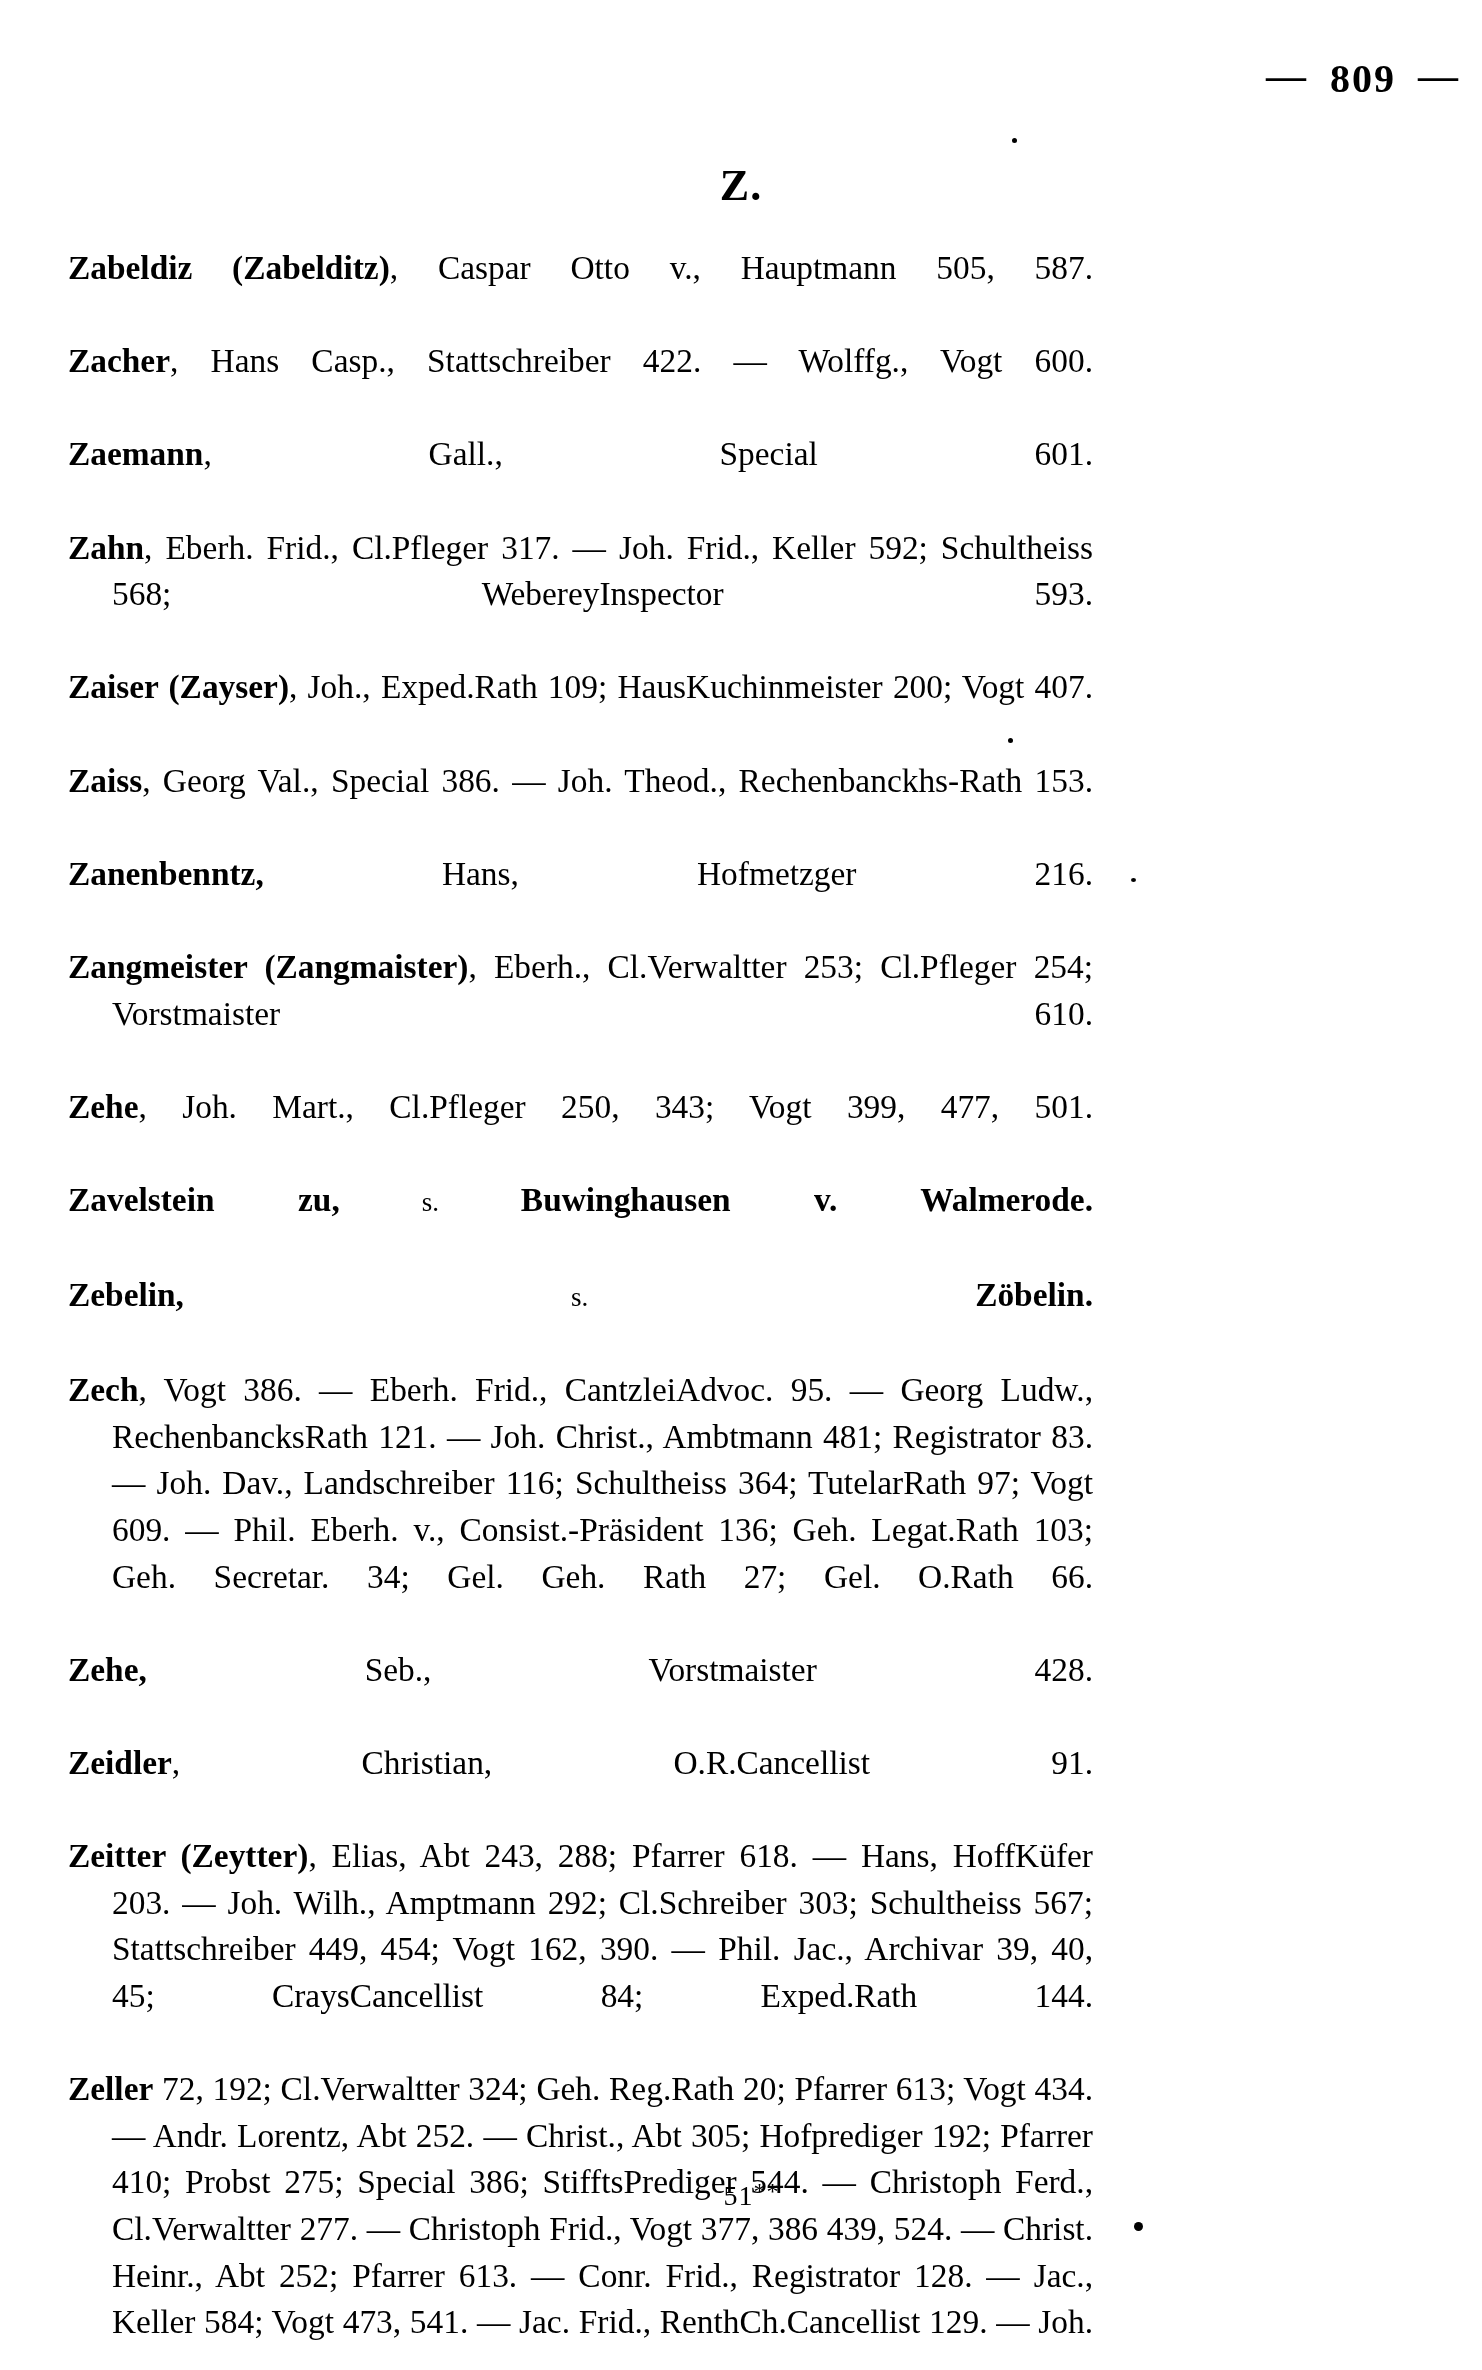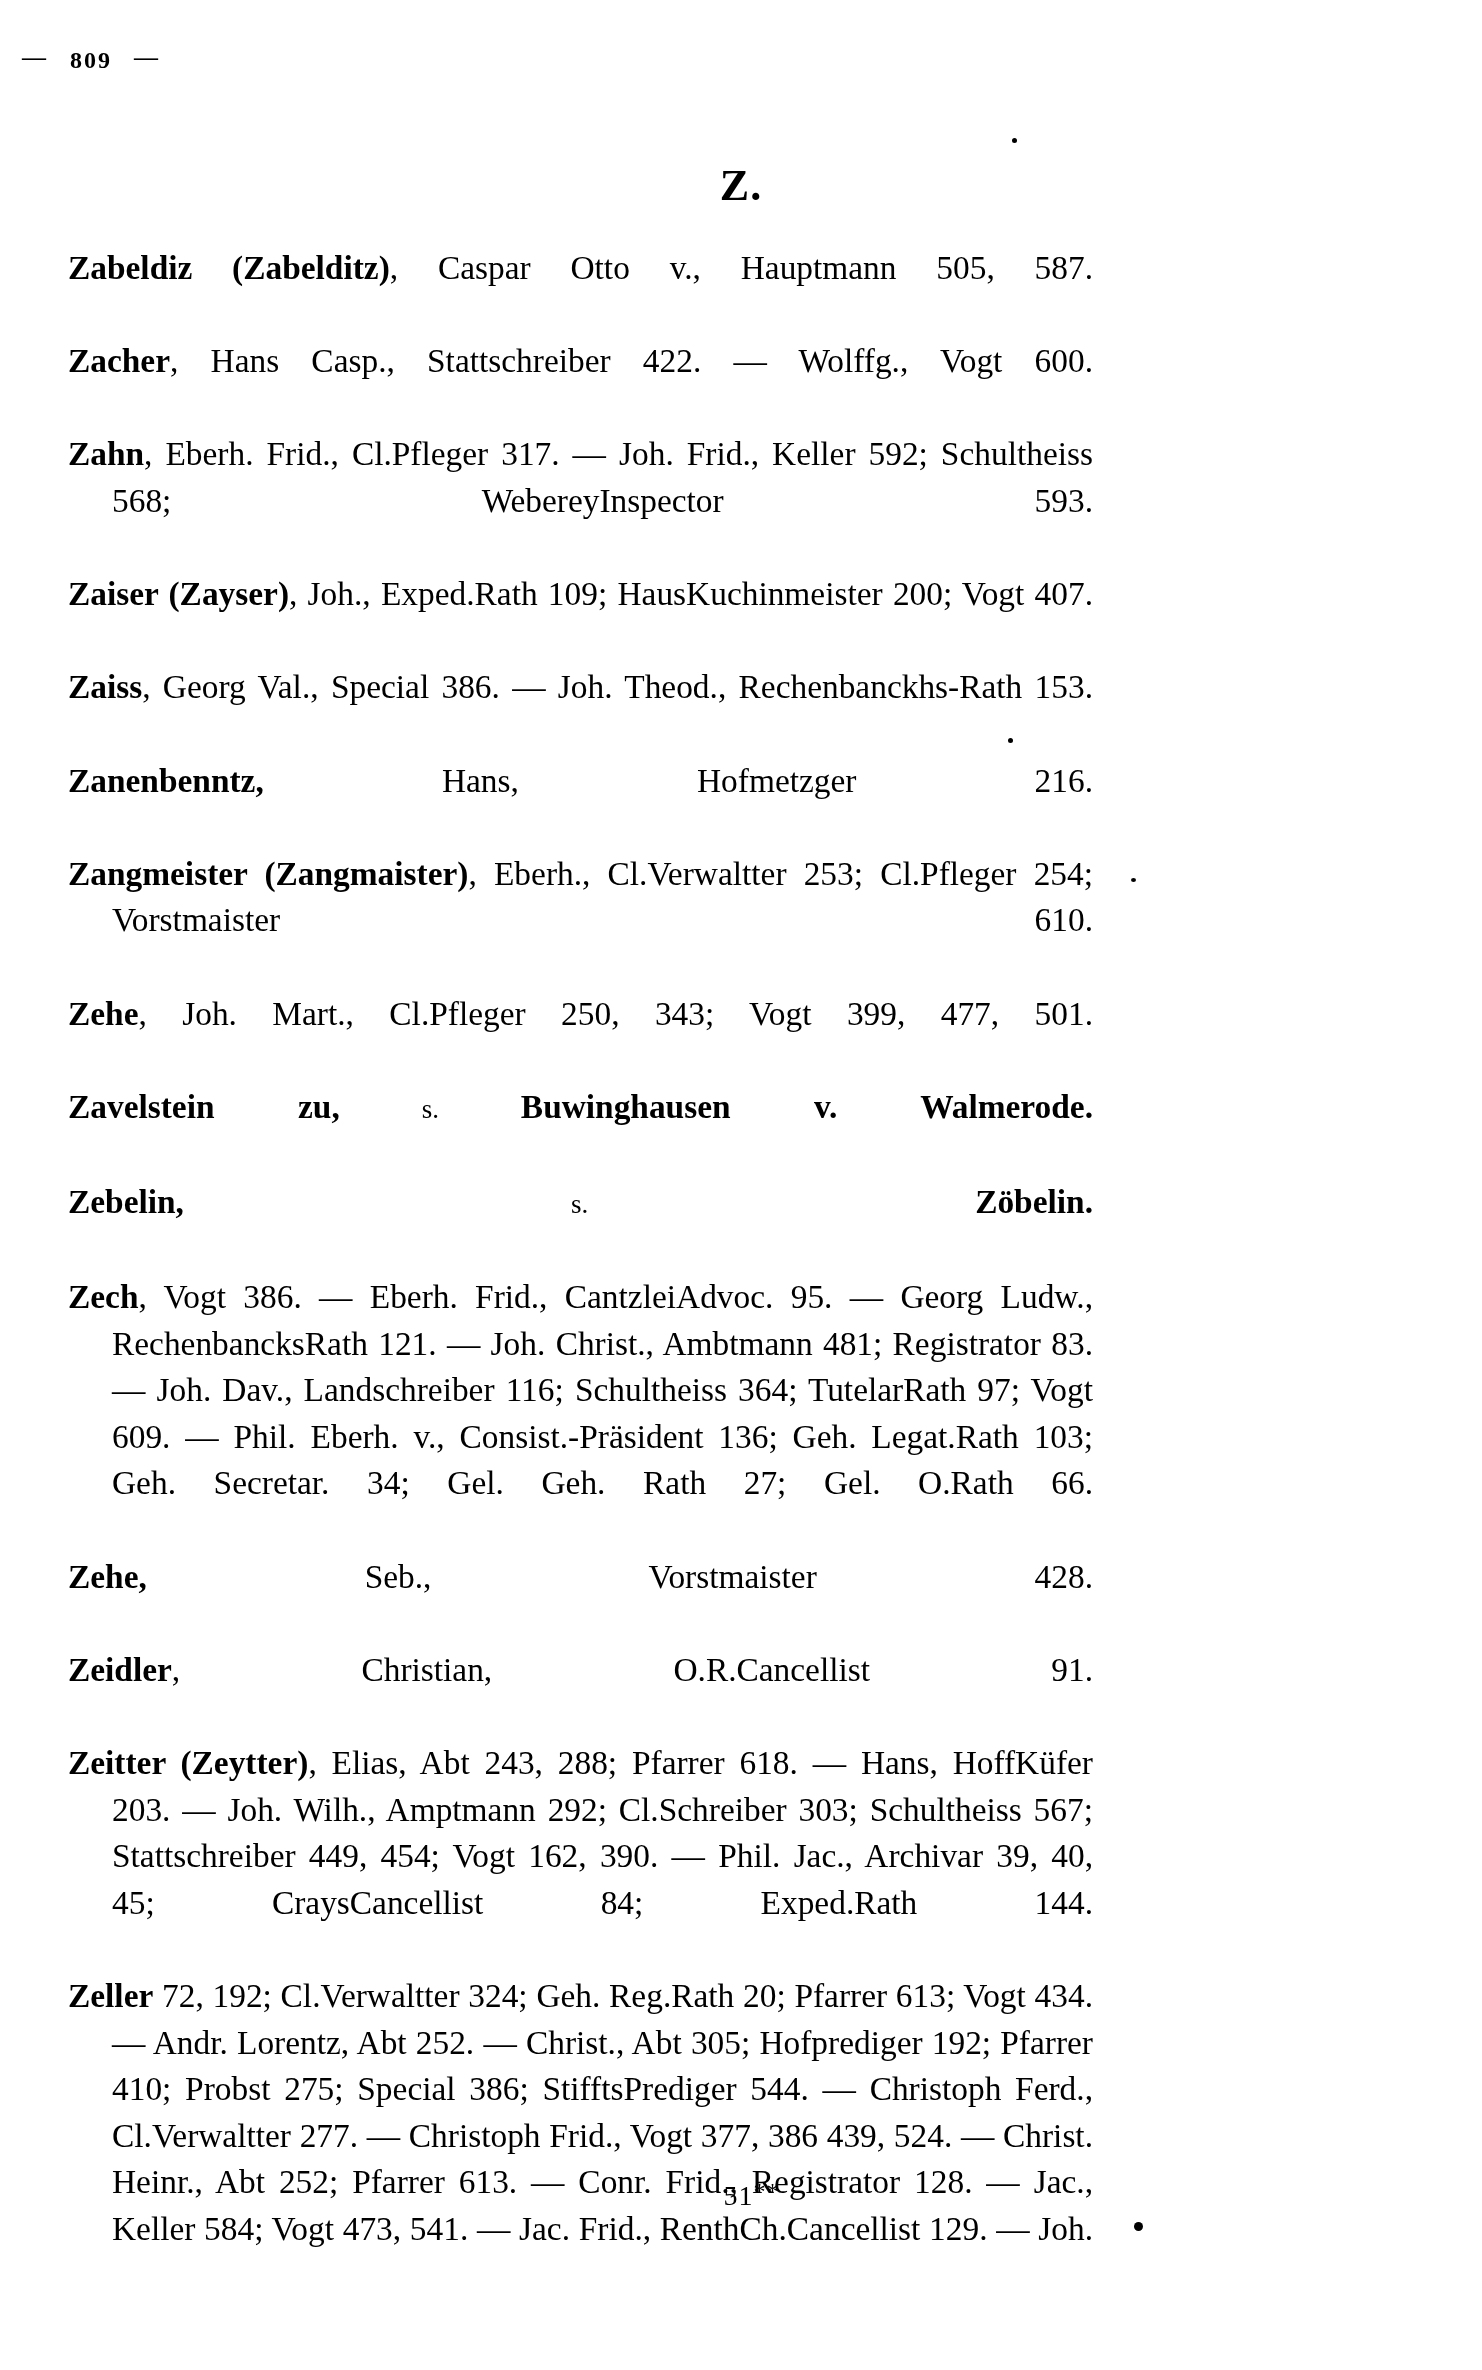--- a/index.html
+++ b/index.html
@@ -20,24 +20,24 @@
     left: 0; top: 0;
     width: 1482px;
     height: 2370px;
     box-sizing: border-box;
     padding: 0;
   }
   
   .running-head {
     position: absolute;
     left: 0;
-    top: 44px;
+    top: 52px;
     width: 1482px;
-    text-align: left;
-    font-size: 24px;
+    text-align: right;
+    font-size: 40px;
     font-weight: bold;
     letter-spacing: 2px;
     font-family: "Liberation Serif", "DejaVu Serif", serif;
   }
   .running-head .dash {
     display: inline-block;
     padding: 0 22px;
     font-weight: bold;
     vertical-align: 3px;
   }
@@ -127,20 +127,21 @@
   </div>
 
   <div class="letter-heading">Z.</div>
 
   <div class="index">
 
     <p class="entry"><span class="hw">Zabeldiz (Zabelditz)</span><span>, Caspar Otto v., Hauptmann 505, 587.</span></p>
 
     <p class="entry"><span class="hw">Zacher</span><span>, Hans Casp., Stattschreiber 422. — Wolffg., Vogt 600.</span></p>
 
+    <p class="entry"><span class="hw">Zaemann</span><span>, Gall., Special 601.</span></p>
 
     <p class="entry"><span class="hw">Zahn</span><span>, Eberh. Frid., Cl.Pfleger 317. — Joh. Frid., Keller 592; Schultheiss 568; WebereyInspector 593.</span></p>
 
     <p class="entry"><span class="hw">Zaiser (Zayser)</span><span>, Joh., Exped.Rath 109; HausKuchinmeister 200; Vogt 407.</span></p>
 
     <p class="entry"><span class="hw">Zaiss</span><span>, Georg Val., Special 386. — Joh. Theod., Rechenbanckhs-Rath 153.</span></p>
 
     <p class="entry"><span class="hw">Zanenbenntz,</span><span> Hans, Hofmetzger 216.</span></p>
 
     <p class="entry"><span class="hw">Zangmeister (Zangmaister)</span><span>, Eberh., Cl.Verwaltter 253; Cl.Pfleger 254; Vorstmaister 610.</span></p>

